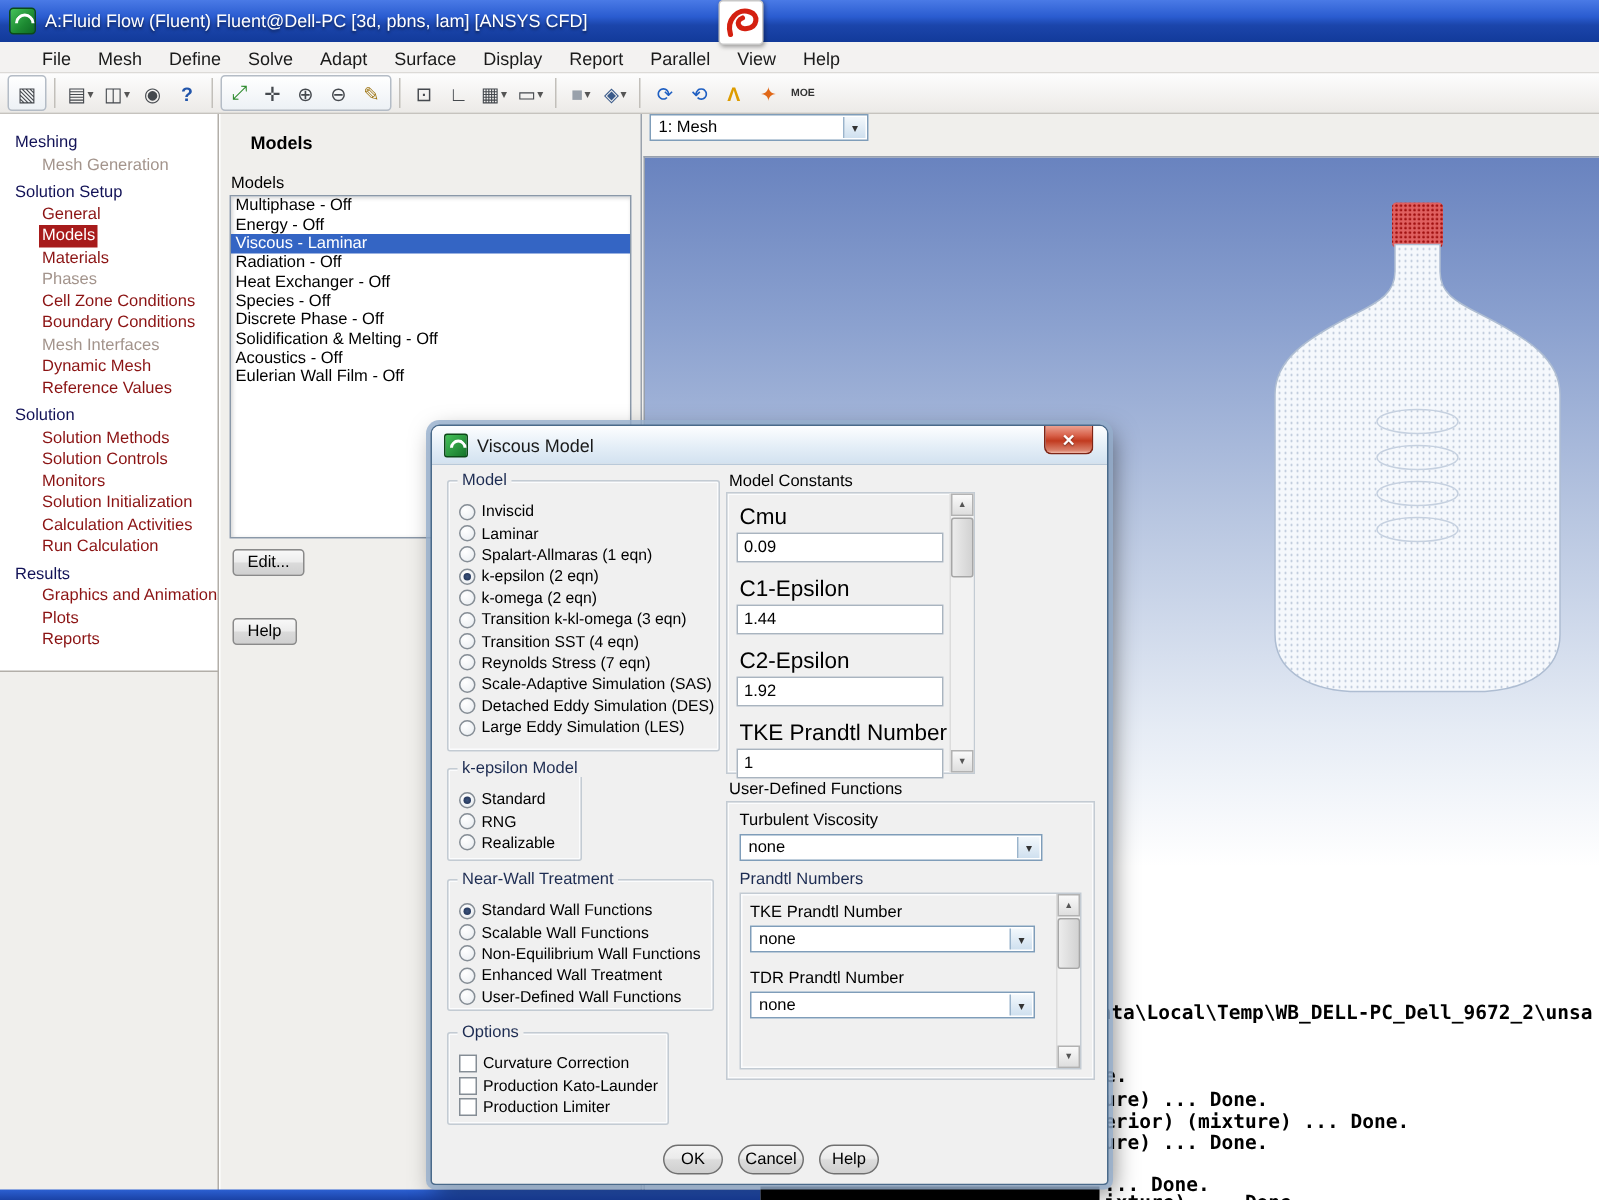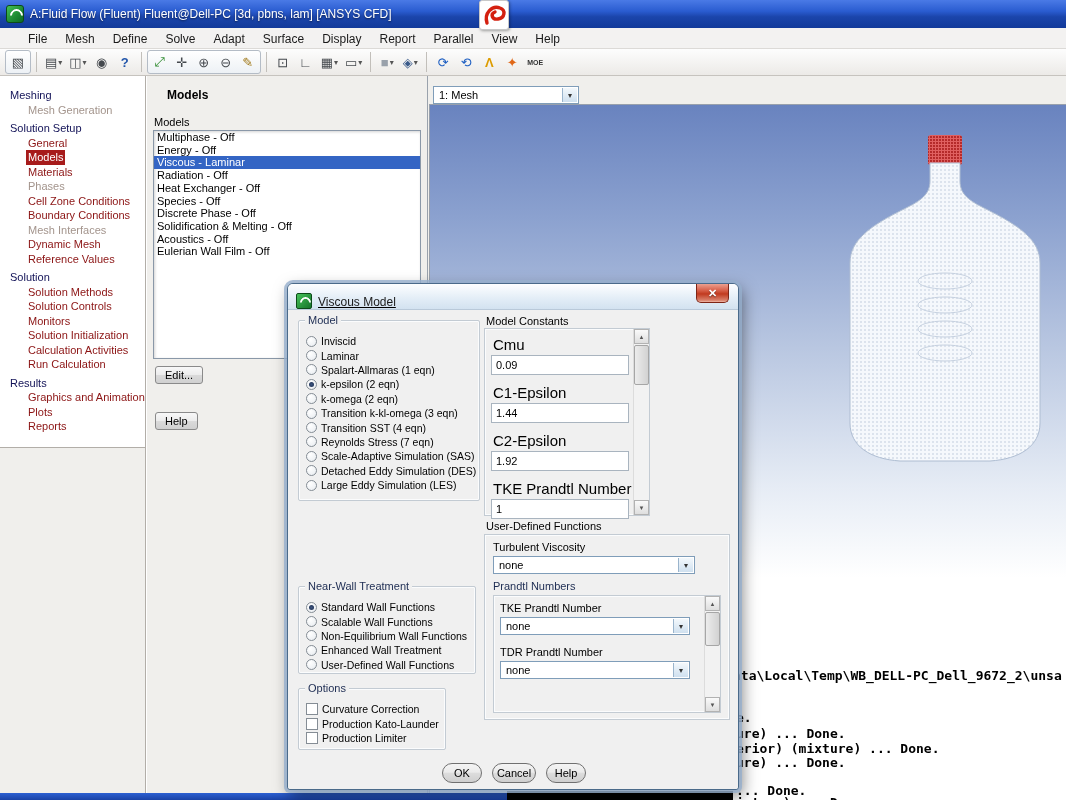--- a/index.html
+++ b/index.html
@@ -60,21 +60,21 @@
     box-shadow:inset 1px 1px 3px rgba(0,0,0,.18);overflow:hidden;}
   .mrow{font-size:11px;color:#000;line-height:12.7px;padding:0 3px;white-space:nowrap;}
   .mrow.selected{background:#3465c4;color:#fff;}
   .mp-btn{position:absolute;font-size:11px;color:#000;border:1px solid #8a8a8a;border-radius:3px;
     background:linear-gradient(#f8f8f8 0%,#ececec 48%,#dadada 52%,#d0d0d0 100%);padding:2px 9px;}
   .btn-edit{left:8px;top:290px;}
   .btn-help-mp{left:8px;top:336px;}
 
   
   .graphics{position:absolute;left:428px;top:76px;width:638px;height:724px;background:#f0efec;}
-  .gtop{height:28px;display:flex;align-items:flex-end;padding-left:5px;}
+  .gtop{height:28px;display:flex;align-items:flex-start;padding-left:5px;}
   .combo{height:18px;background:#fff;border:1px solid #7f9db9;display:flex;align-items:center;
     font-size:11px;color:#000;position:relative;padding:0 20px 0 5px;}
   .view-combo{width:146px;}
   .cmb-arr{position:absolute;right:1px;top:1px;bottom:1px;width:15px;border-left:1px solid #9ab4cc;
     background:linear-gradient(#f3f8fc,#cfe0ef);display:flex;align-items:center;justify-content:center;}
   .cmb-arr::after{content:"▾";font-size:8px;color:#333;}
   .viewport{position:absolute;left:1px;top:28px;right:0;bottom:0;border-top:1px solid #98a0ac;border-left:1px solid #98a0ac;
     background:linear-gradient(180deg,#6983bf 0%,#8ba1cf 16%,#b9c7e1 35%,#e6ecf5 55%,#ffffff 68%,#ffffff 100%);}
   .meshsvg{position:absolute;right:16px;top:28px;}
 
@@ -83,22 +83,22 @@
   .cline{position:absolute;font-family:"DejaVu Sans Mono","Liberation Mono",monospace;
     font-size:13px;font-weight:bold;color:#000;white-space:pre;}
   .console-bar{position:absolute;left:507px;top:791px;width:226px;height:9px;background:#000;z-index:12;}
   .frame-bottom{position:absolute;left:0;top:793px;width:507px;height:7px;z-index:11;
     background:linear-gradient(#2c60d2,#1a42a6);}
 
   
   .dlg{position:absolute;left:287px;top:283px;width:452px;height:507px;z-index:50;
     border:1px solid #4a6a8a;border-radius:6px 6px 3px 3px;
     box-shadow:0 0 0 3px rgba(150,175,205,.8), 3px 6px 16px rgba(0,0,0,.5);background:#f0f0f0;}
-  .dlg-title{height:26px;border-radius:5px 5px 0 0;display:flex;align-items:flex-end;gap:6px;padding:0 8px;
-    background:linear-gradient(#fdfeff 0%,#e4eef7 55%,#d3e2f0 100%);border-bottom:1px solid #b9c9d9;position:relative;text-decoration:underline;}
+  .dlg-title{height:26px;border-radius:5px 5px 0 0;display:flex;align-items:center;gap:6px;padding:0 8px;
+    background:linear-gradient(#fdfeff 0%,#e4eef7 55%,#d3e2f0 100%);border-bottom:1px solid #b9c9d9;position:relative;}
   .dlg-title .dtext{font-size:12px;color:#1a1a1a;}
   .dicon{width:16px;height:16px;border-radius:2px;border:1px solid #0c4a18;position:relative;
     background:linear-gradient(135deg,#45c25a,#15742a);}
   .dicon::after{content:"";position:absolute;left:3px;top:3px;width:7px;height:7px;border:2px solid #fff;
     border-right-color:transparent;border-bottom-color:transparent;border-radius:50%;transform:rotate(45deg);}
   .closebtn{position:absolute;right:9px;top:0;width:33px;height:19px;border-radius:0 0 5px 5px;
     border:1px solid #7e2516;border-top:none;color:#fff;font-size:11px;font-weight:bold;
     display:flex;align-items:center;justify-content:center;text-shadow:0 1px 1px rgba(0,0,0,.45);
     background:linear-gradient(#eba08f 0%,#d8614a 35%,#c13a1f 55%,#d9806a 90%,#f0b8a8 100%);}
   .dlg-body{position:absolute;left:0;top:26px;right:0;bottom:0;background:#f0f0f0;border-radius:0 0 3px 3px;}
@@ -401,20 +401,37 @@
             <span class="radio"></span>
             <span>Detached Eddy Simulation (DES)</span>
           </div>
         <div class="rrow">
             <span class="radio"></span>
             <span>Large Eddy Simulation (LES)</span>
           </div>
       </div>
     </div>
 
+    <div class="grp grp-keps">
+      <div class="grp-cap">k-epsilon Model</div>
+      <div class="rows">
+        <div class="rrow checked">
+            <span class="radio"></span>
+            <span>Standard</span>
+          </div>
+        <div class="rrow">
+            <span class="radio"></span>
+            <span>RNG</span>
+          </div>
+        <div class="rrow">
+            <span class="radio"></span>
+            <span>Realizable</span>
+          </div>
+      </div>
+    </div>
 
     <div class="grp grp-nearwall">
       <div class="grp-cap">Near-Wall Treatment</div>
       <div class="rows">
         <div class="rrow checked">
             <span class="radio"></span>
             <span>Standard Wall Functions</span>
           </div>
         <div class="rrow">
             <span class="radio"></span>

